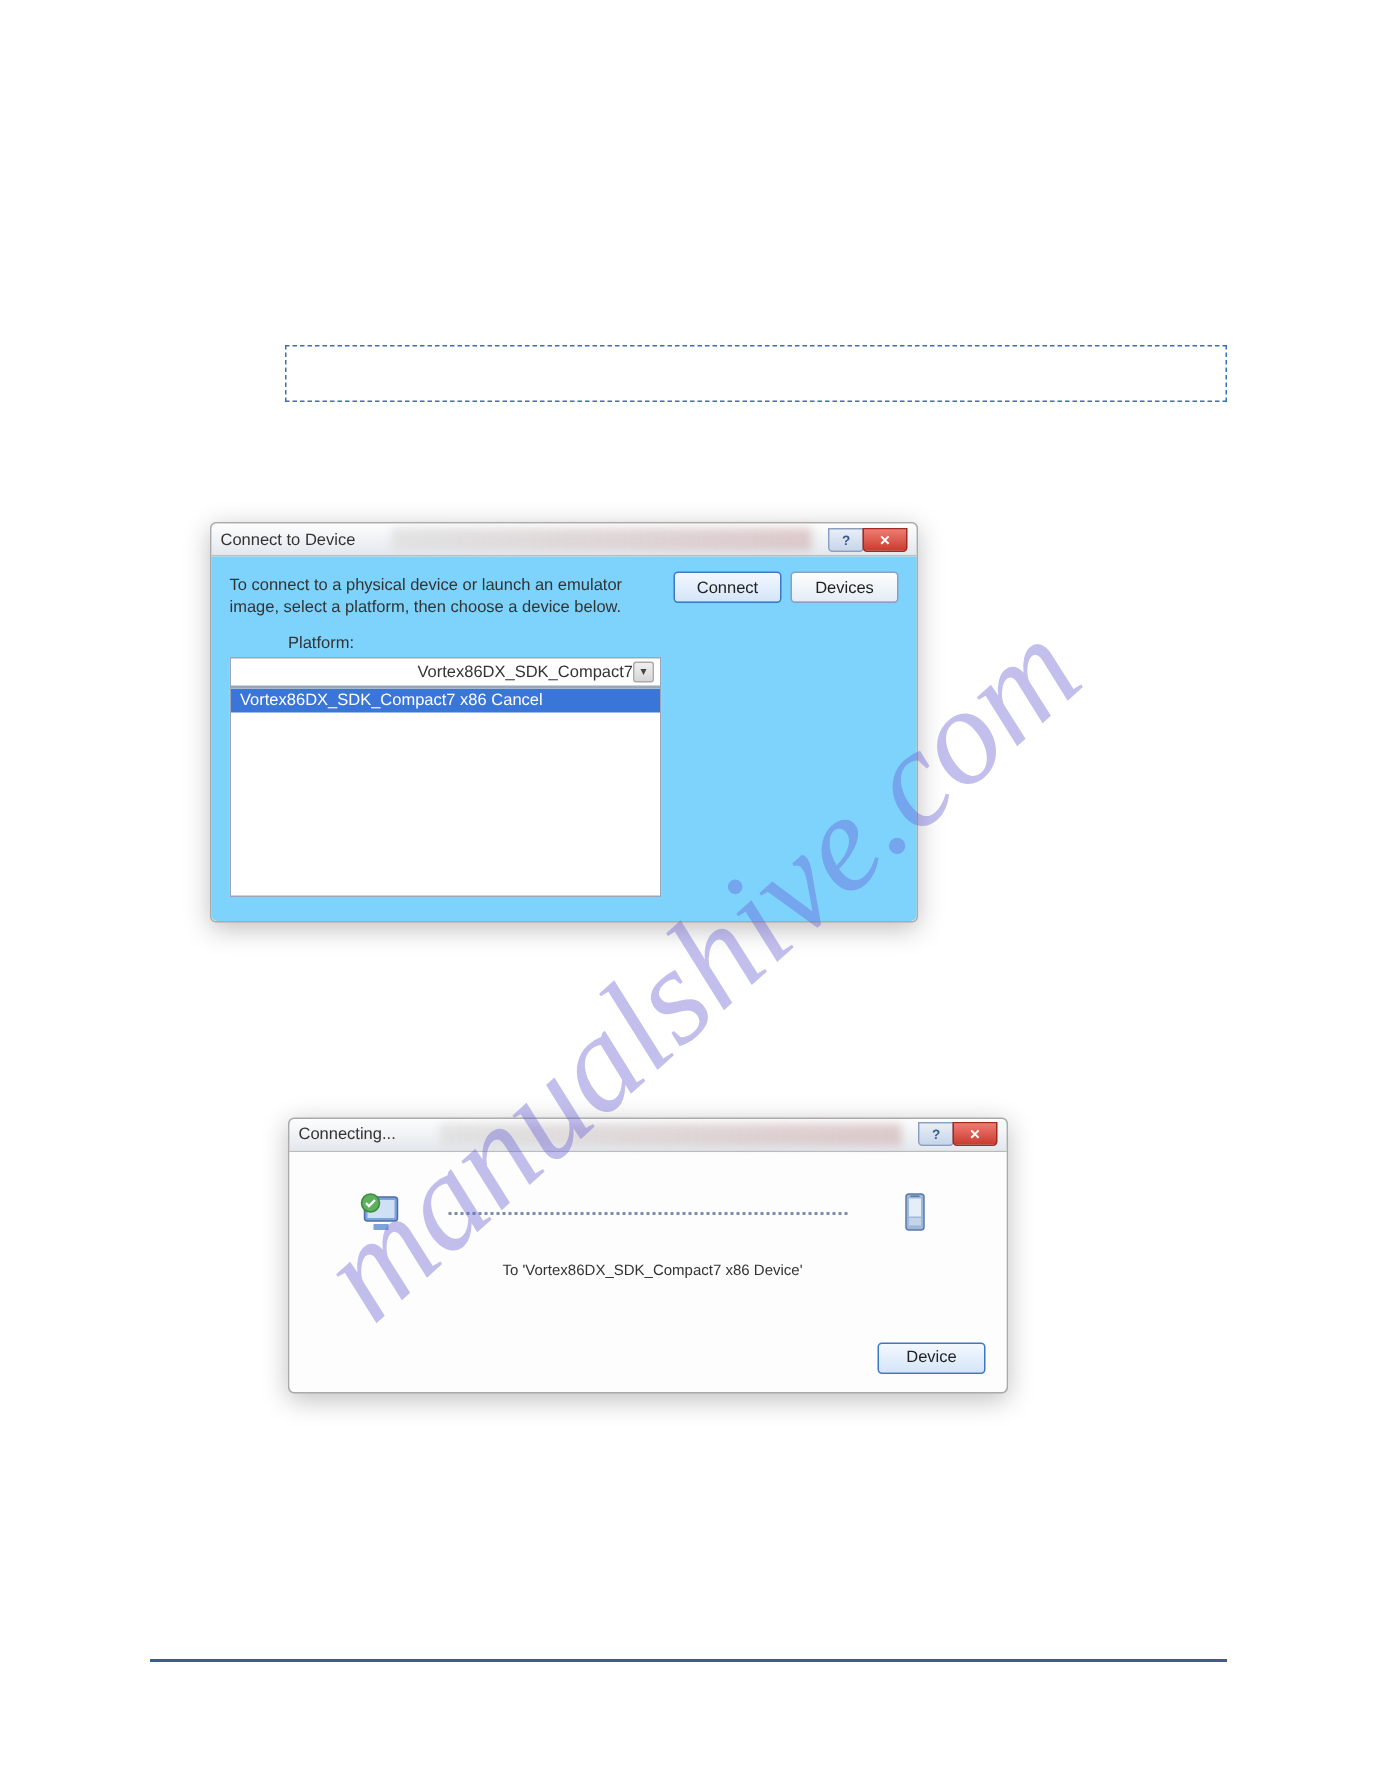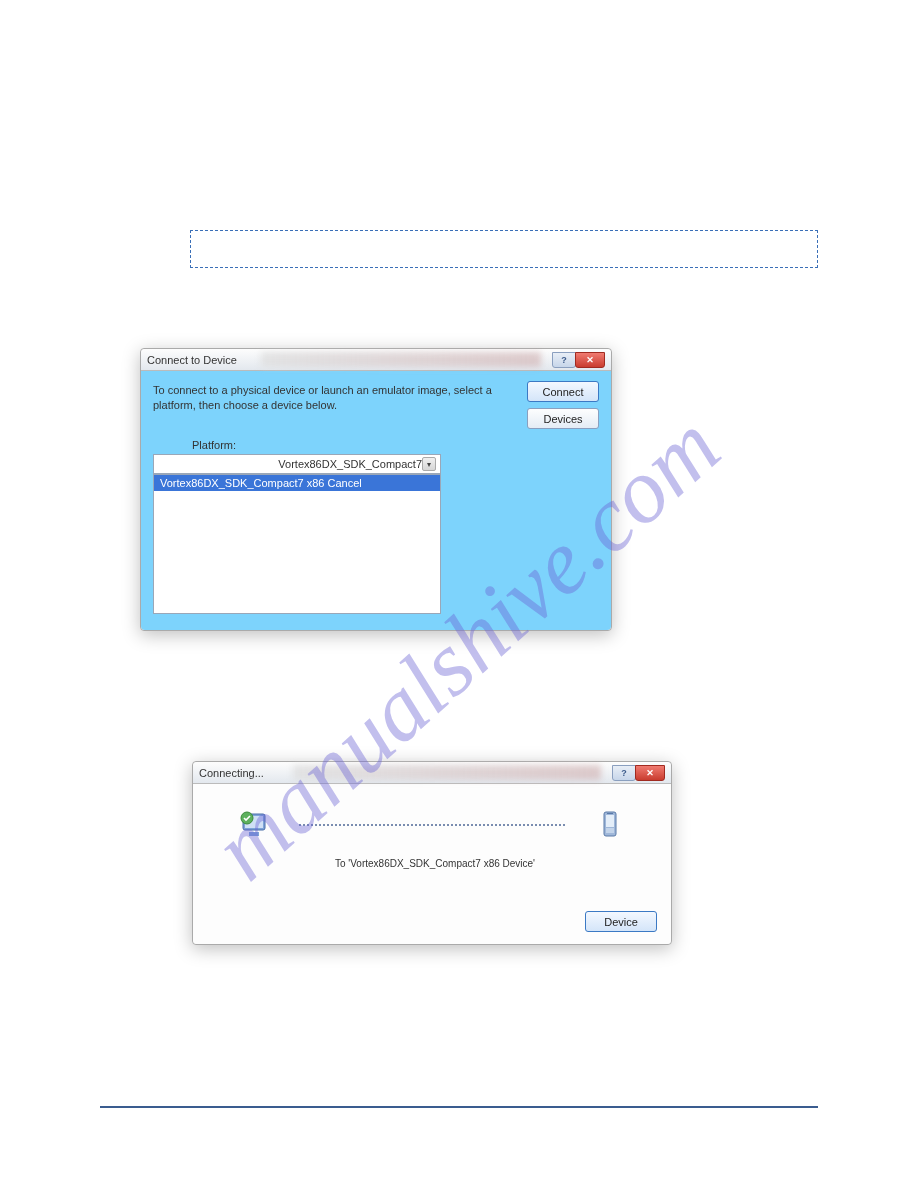--- a/index.html
+++ b/index.html
@@ -101,21 +101,21 @@
   }
   .instructions {
     font-size: 11px;
     color: #333;
     line-height: 1.35;
     flex: 1;
     padding-top: 2px;
   }
   .btn-stack {
     display: flex;
-    flex-direction: column;
+    flex-direction: row;
     gap: 6px;
   }
   .btn {
     width: 72px;
     height: 21px;
     border: 1px solid #8a9fbf;
     border-radius: 3px;
     background: linear-gradient(#fdfefe, #e4ecf5);
     font-size: 11px;
     color: #222;

